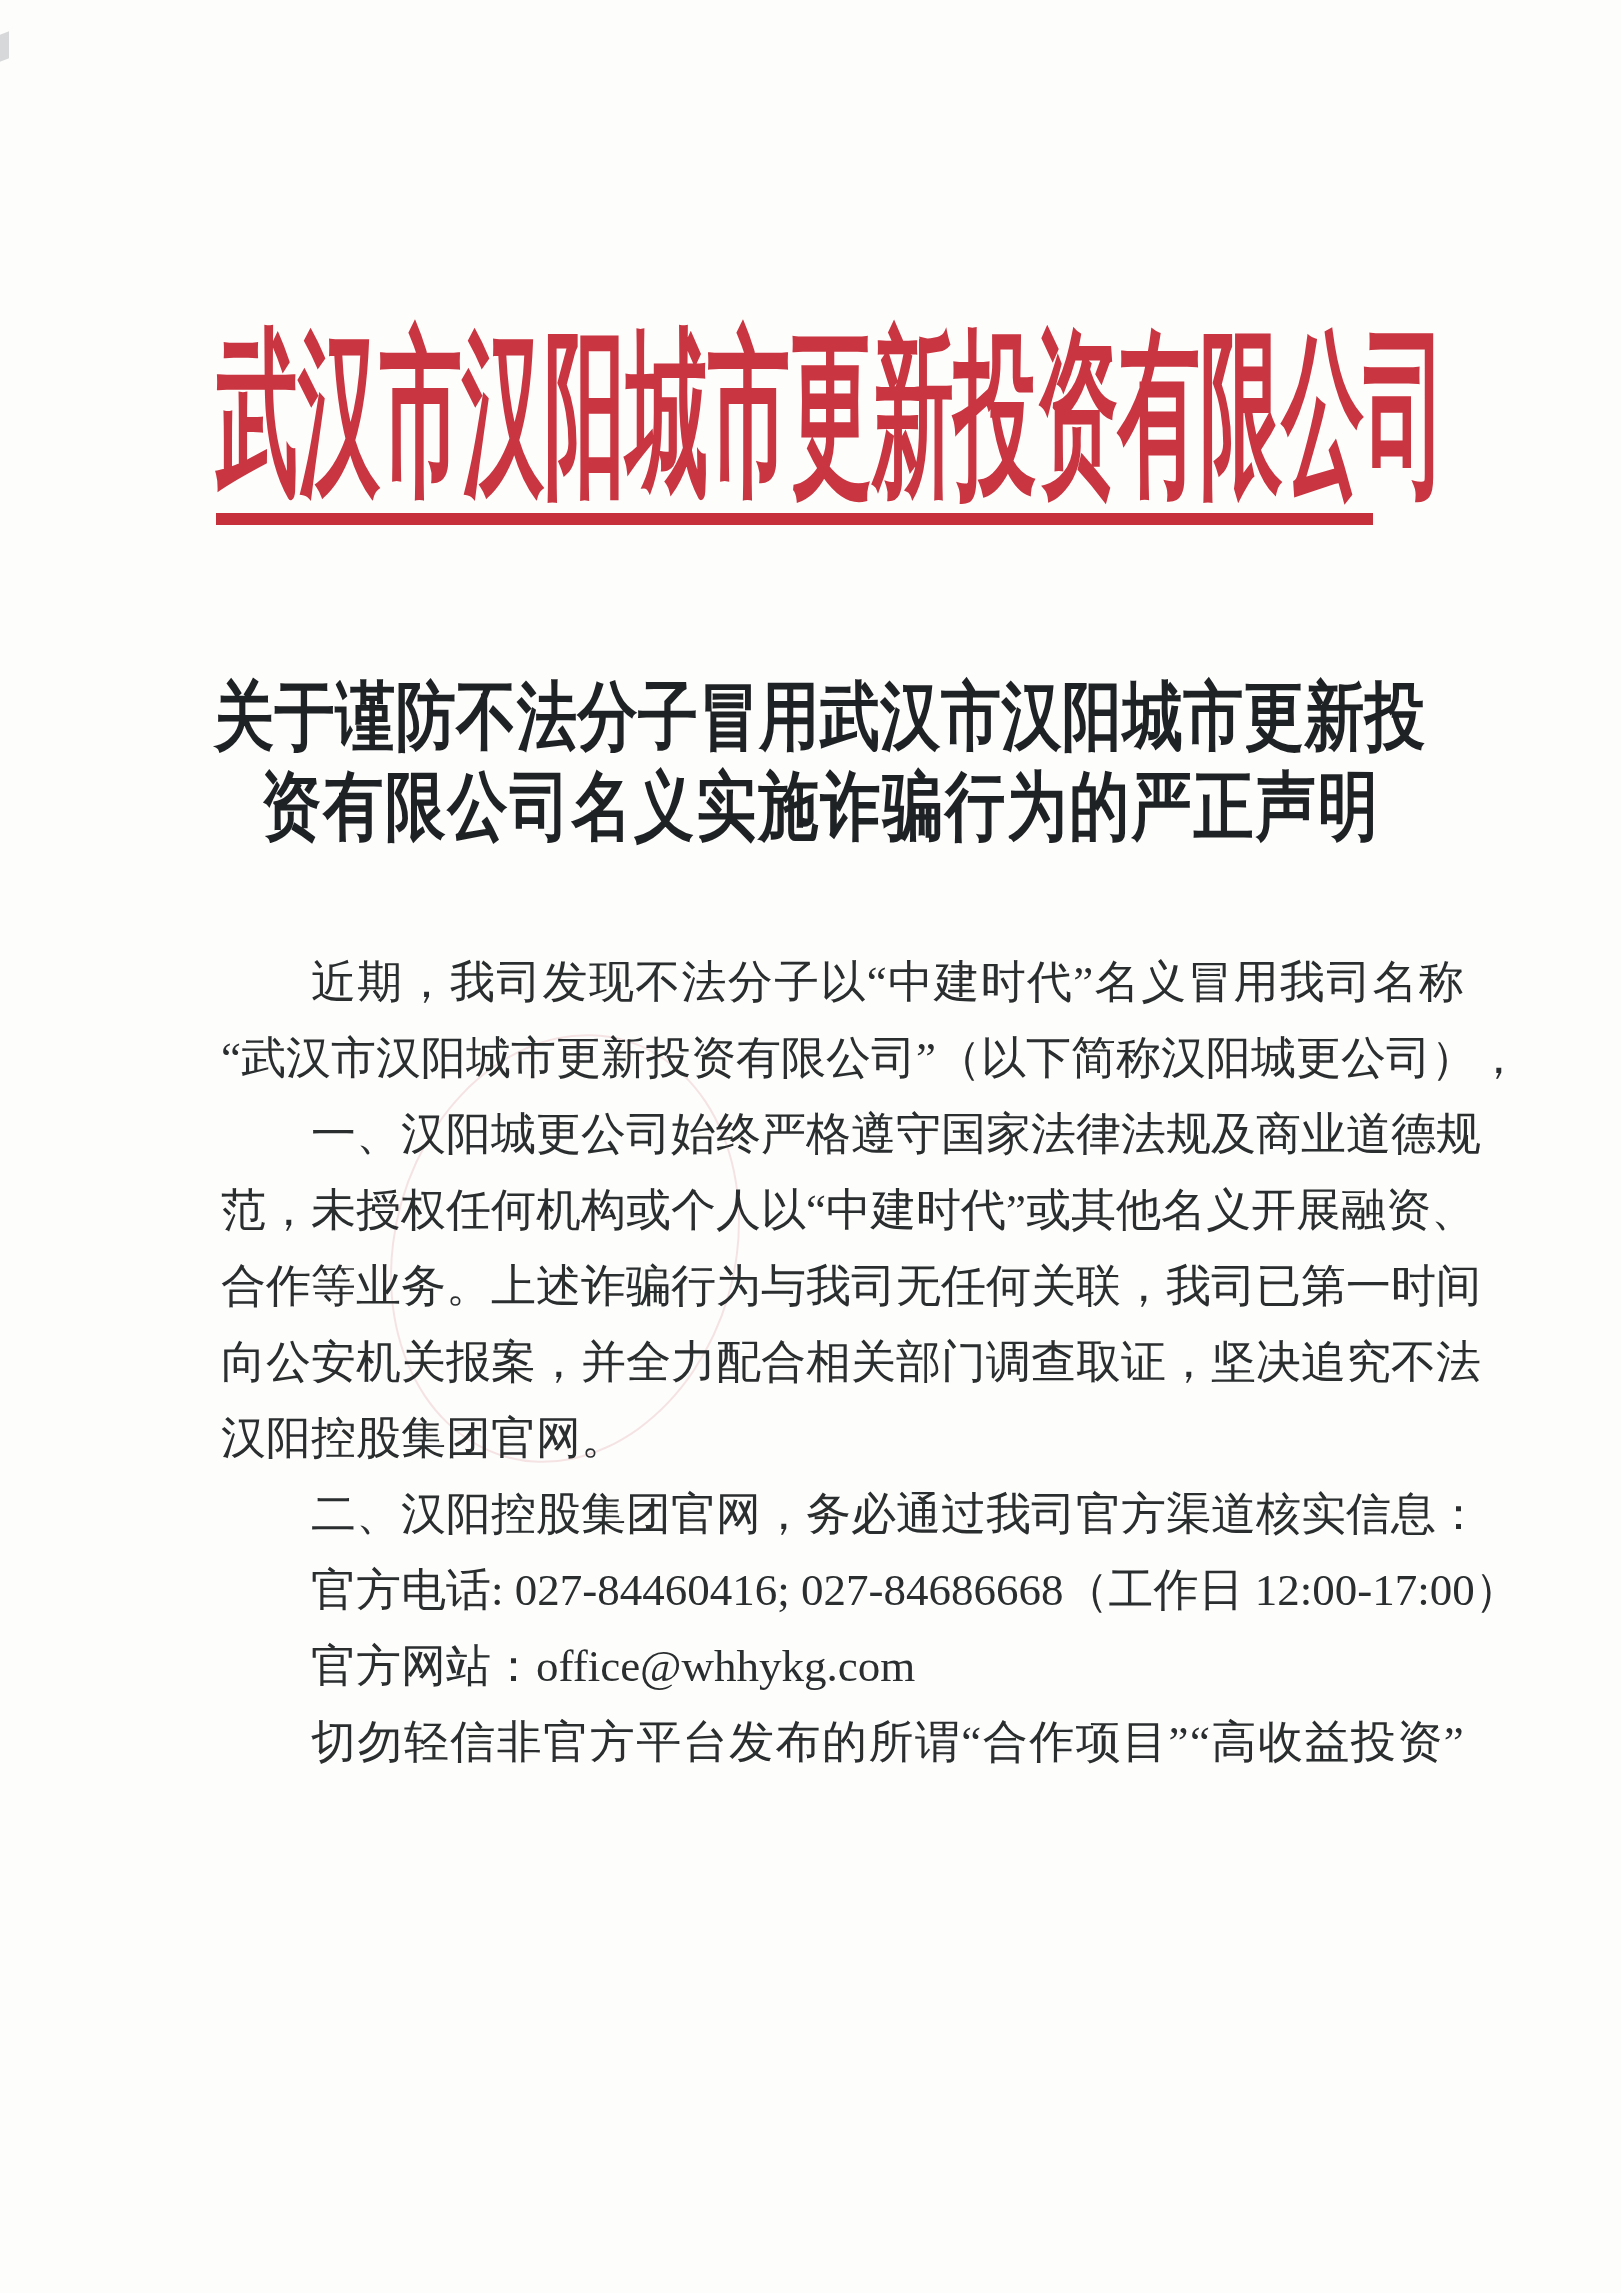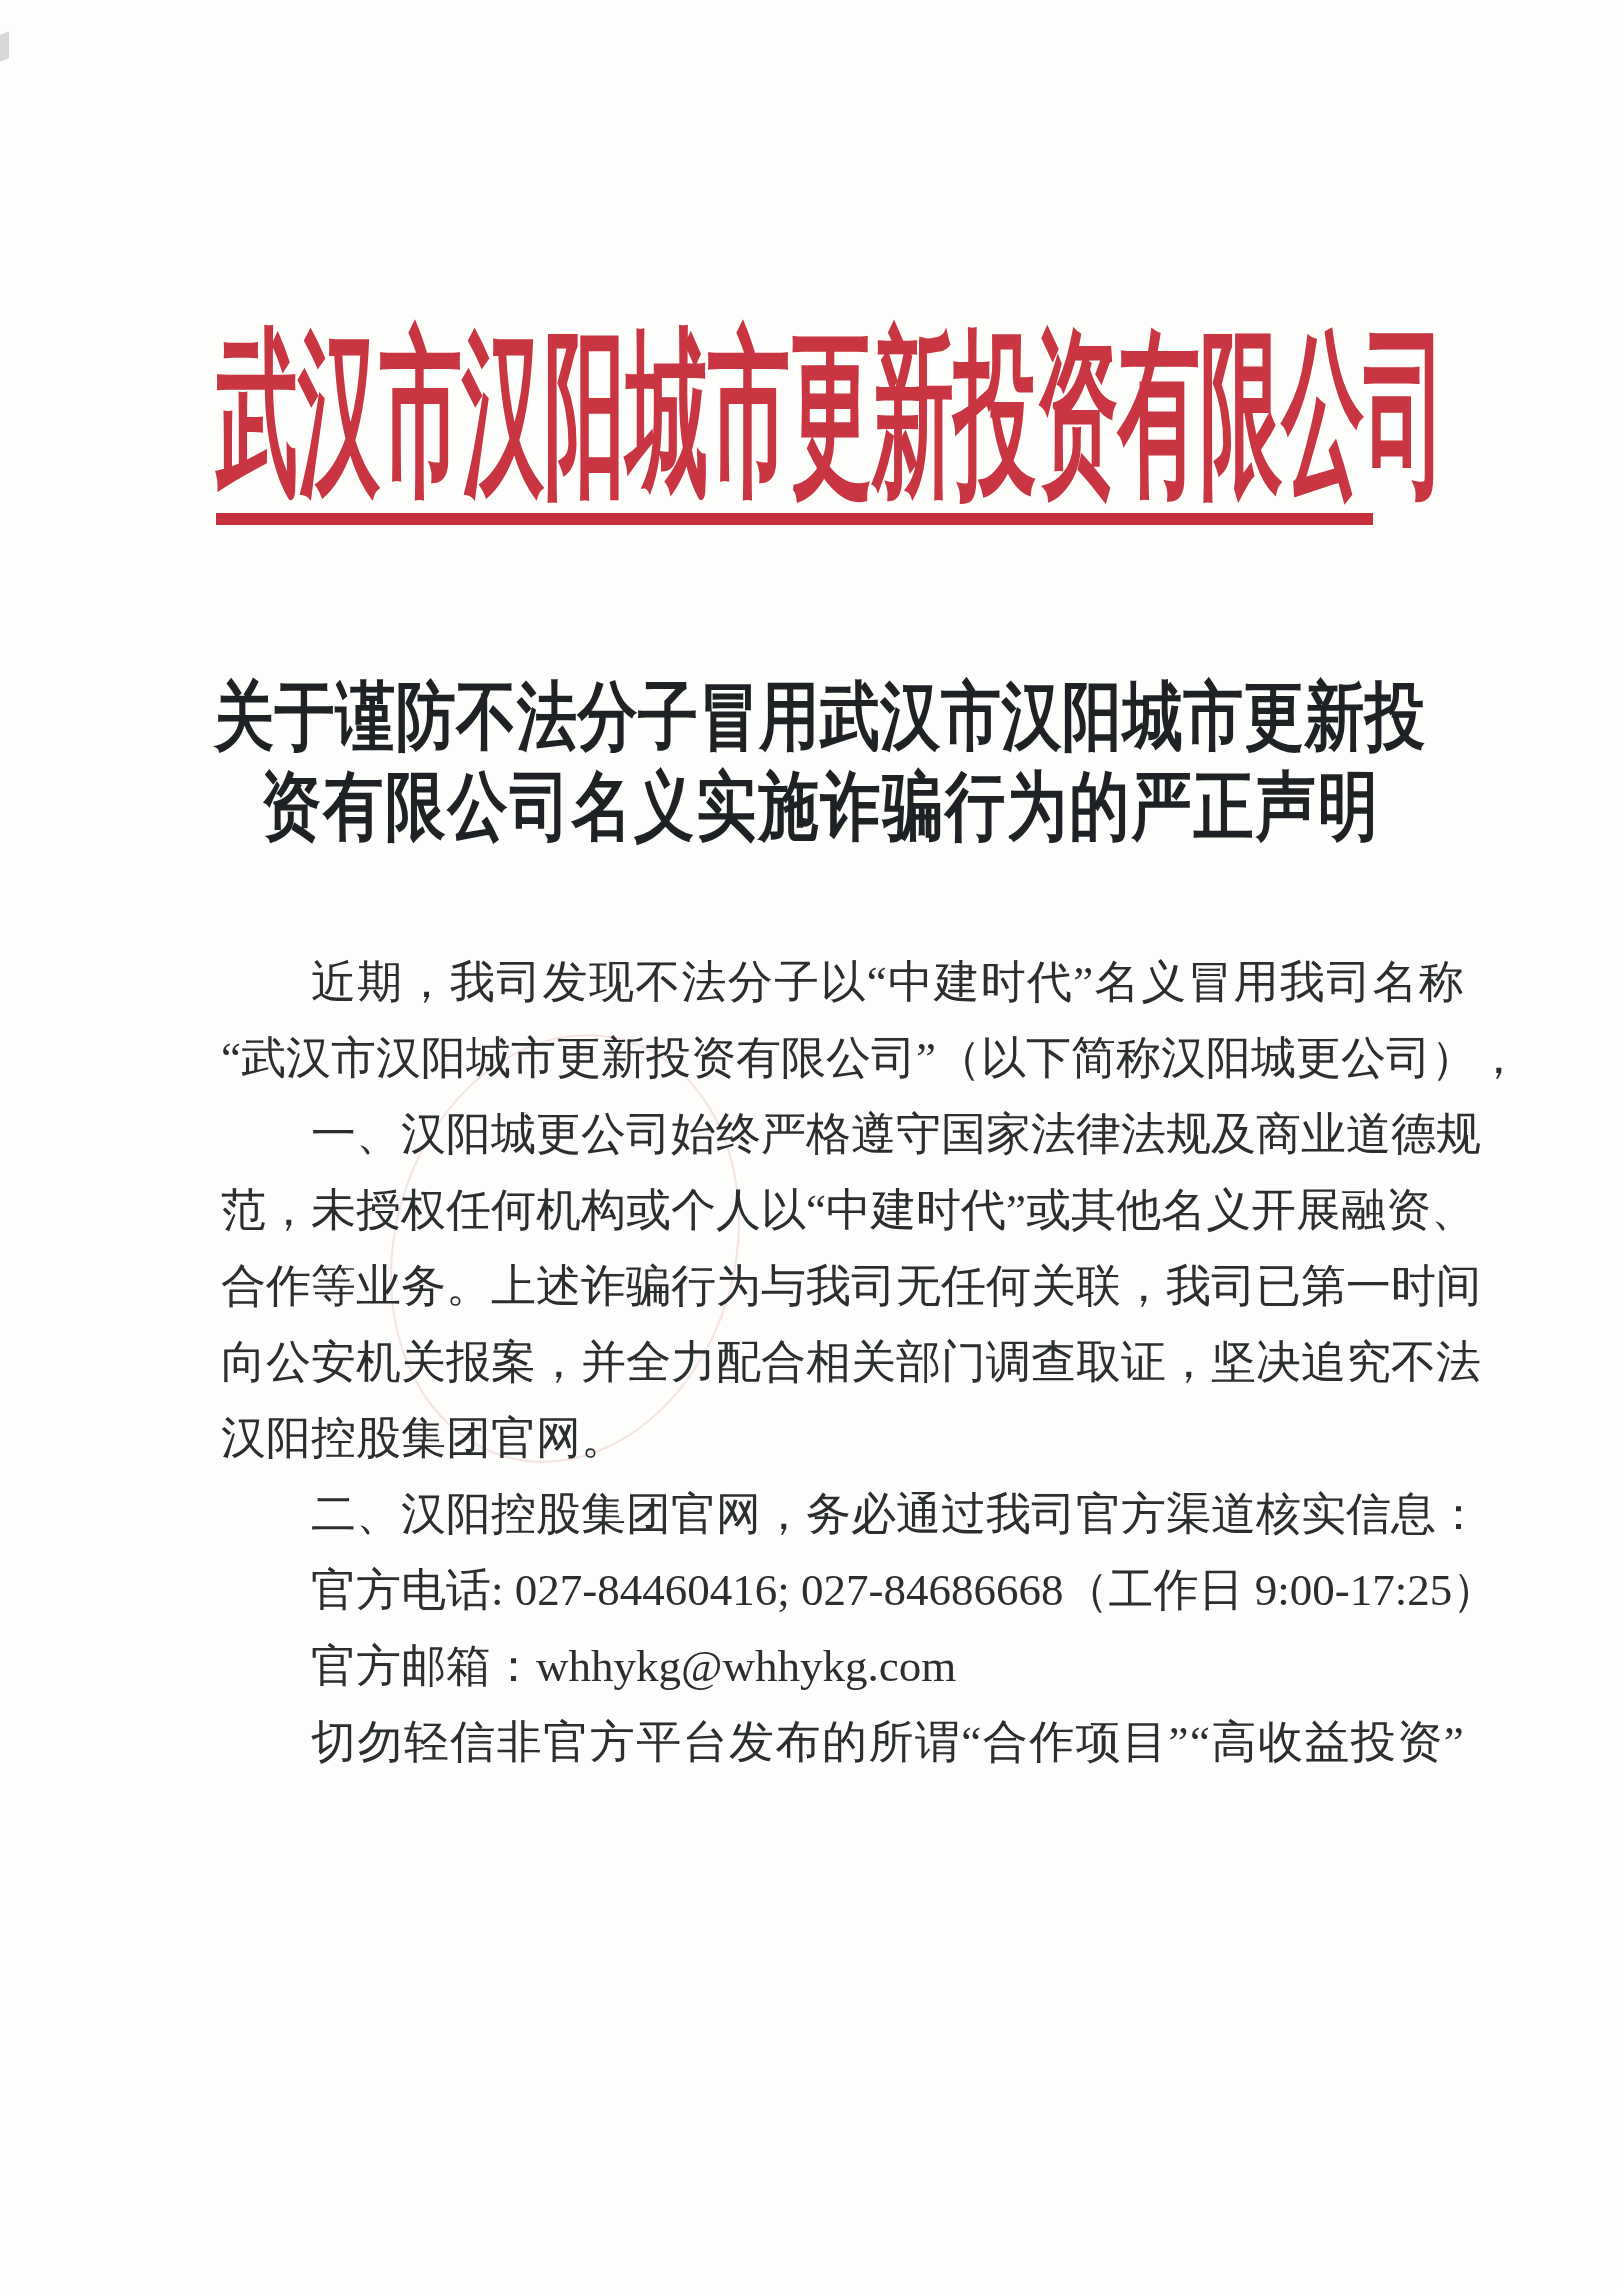--- a/index.html
+++ b/index.html
@@ -338,24 +338,24 @@
           <span>法</span>
         </div>
     </div>
     <div class="line">
       <div class="txt">汉阳控股集团官网。</div>
     </div>
     <div class="line ind">
       <div class="txt">二、汉阳控股集团官网，务必通过我司官方渠道核实信息：</div>
     </div>
     <div class="line ind">
-      <div class="txt">官方电话: 027-84460416; 027-84686668（工作日 9:00-17:25）</div>
+      <div class="txt">官方电话: 027-84460416; 027-84686668（工作日 12:00-17:00）</div>
     </div>
     <div class="line ind">
-      <div class="txt">官方邮箱：whhykg@whhykg.com</div>
+      <div class="txt">官方网站：office@whhykg.com</div>
     </div>
     <div class="line ind j">
       <div class="txt">
           <span>切</span>
           <span>勿</span>
           <span>轻</span>
           <span>信</span>
           <span>非</span>
           <span>官</span>
           <span>方</span>

